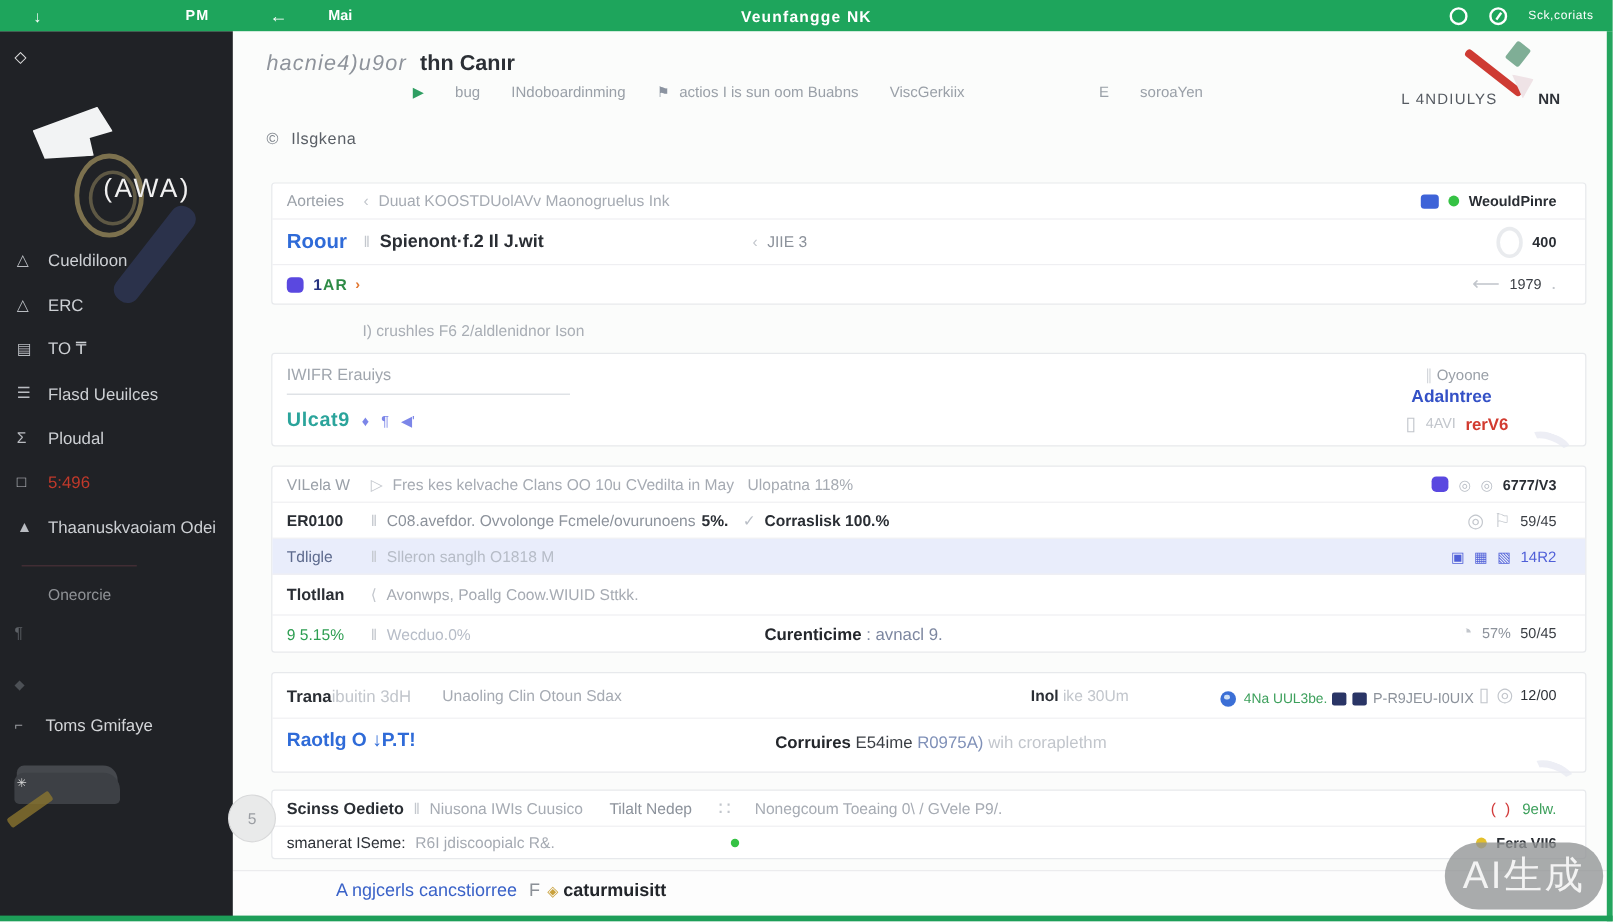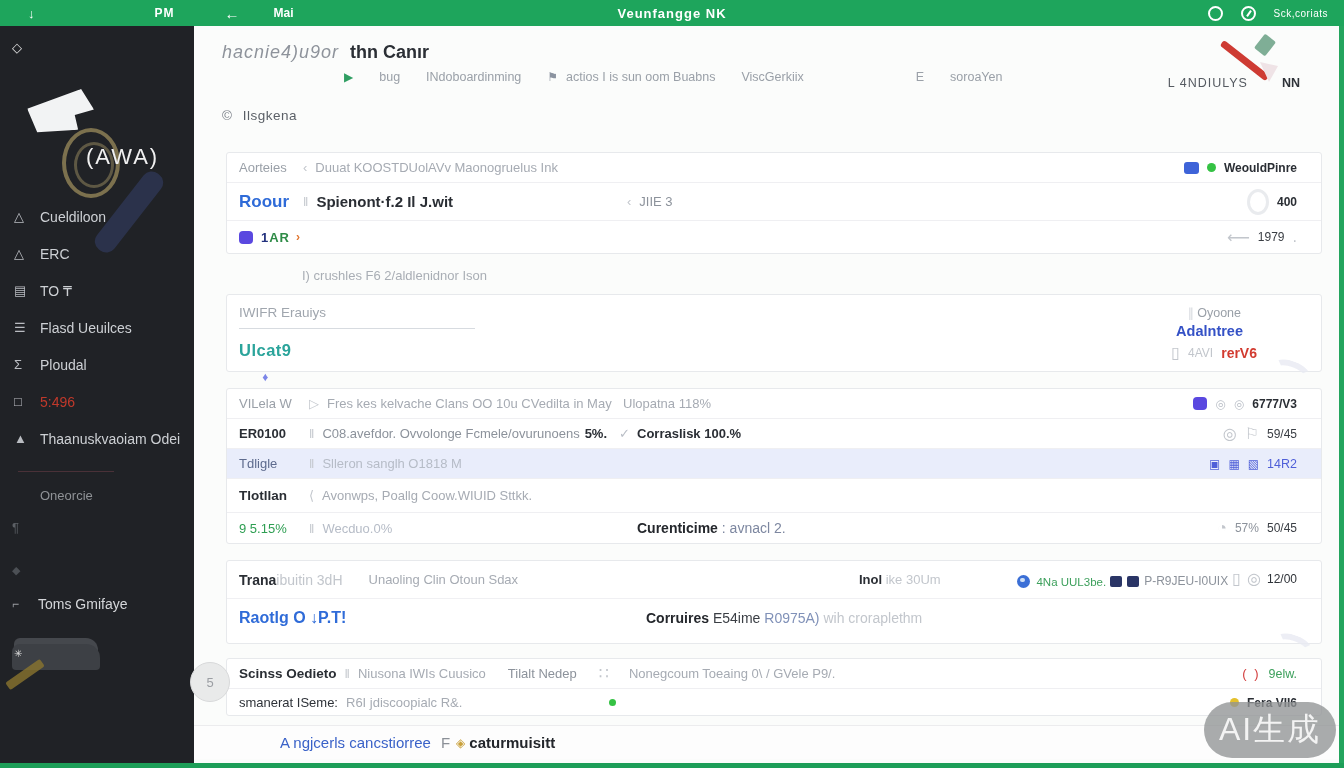--- a/index.html
+++ b/index.html
@@ -270,21 +270,21 @@
         <span class="faint">.</span>
       </span>
     </div>
   </div>
   <div class="note" style="top:242px;">I) crushles F6 2/aldlenidnor Ison</div>
 
   <div class="card" style="top:268px;height:78px;">
     <div style="position:absolute;left:12px;top:10px;">
       <div class="inputline">IWIFR Erauiys</div>
     </div>
-    <div style="position:absolute;left:12px;top:46px;display:flex;align-items:center;gap:10px;flex-direction:column;">
+    <div style="position:absolute;left:12px;top:46px;display:flex;align-items:center;gap:10px;">
       <span class="teal">Ulcat9</span>
       <span class="peri">♦</span>
       <span class="peri">¶</span>
       <span class="peri">◀'</span>
     </div>
     <div style="position:absolute;right:80px;top:10px;font-size:12.5px;color:#9aa0a8;">
       <span style="color:#d4d7dc">∥</span>
       <span>Oyoone</span>
     </div>
     <div class="bluebold2" style="position:absolute;right:78px;top:28px;">Adalntree</div>
@@ -336,21 +336,21 @@
     <div class="row h34">
       <span class="dark-bold" style="width:70px;font-size:13.5px">Tlotllan</span>
       <span class="chev">⟨</span>
       <span class="grey">Avonwps, Poallg Coow.WIUID Sttkk.</span>
     </div>
     <div class="row h30">
       <span class="greenpct" style="width:70px">9 5.15%</span>
       <span class="chev">‖</span>
       <span class="grey" style="color:#b6bcc7">Wecduo.0%</span>
       <span class="mid" style="left:410px;font-size:14px">
-        <b style="color:#24272c">Curenticime</b><span style="color:#7d87a0"> : avnacl 2.</span>
+        <b style="color:#24272c">Curenticime</b><span style="color:#7d87a0"> : avnacl 9.</span>
       </span>
       <span class="rcluster">
         <span class="faint">◔</span>
         <span class="grey2 sm">57%</span>
         <span class="dark-bold sm" style="font-weight:normal;color:#3a3e44">50/45</span>
       </span>
     </div>
   </div>
 
   <div class="card" style="top:534px;height:84px;">

